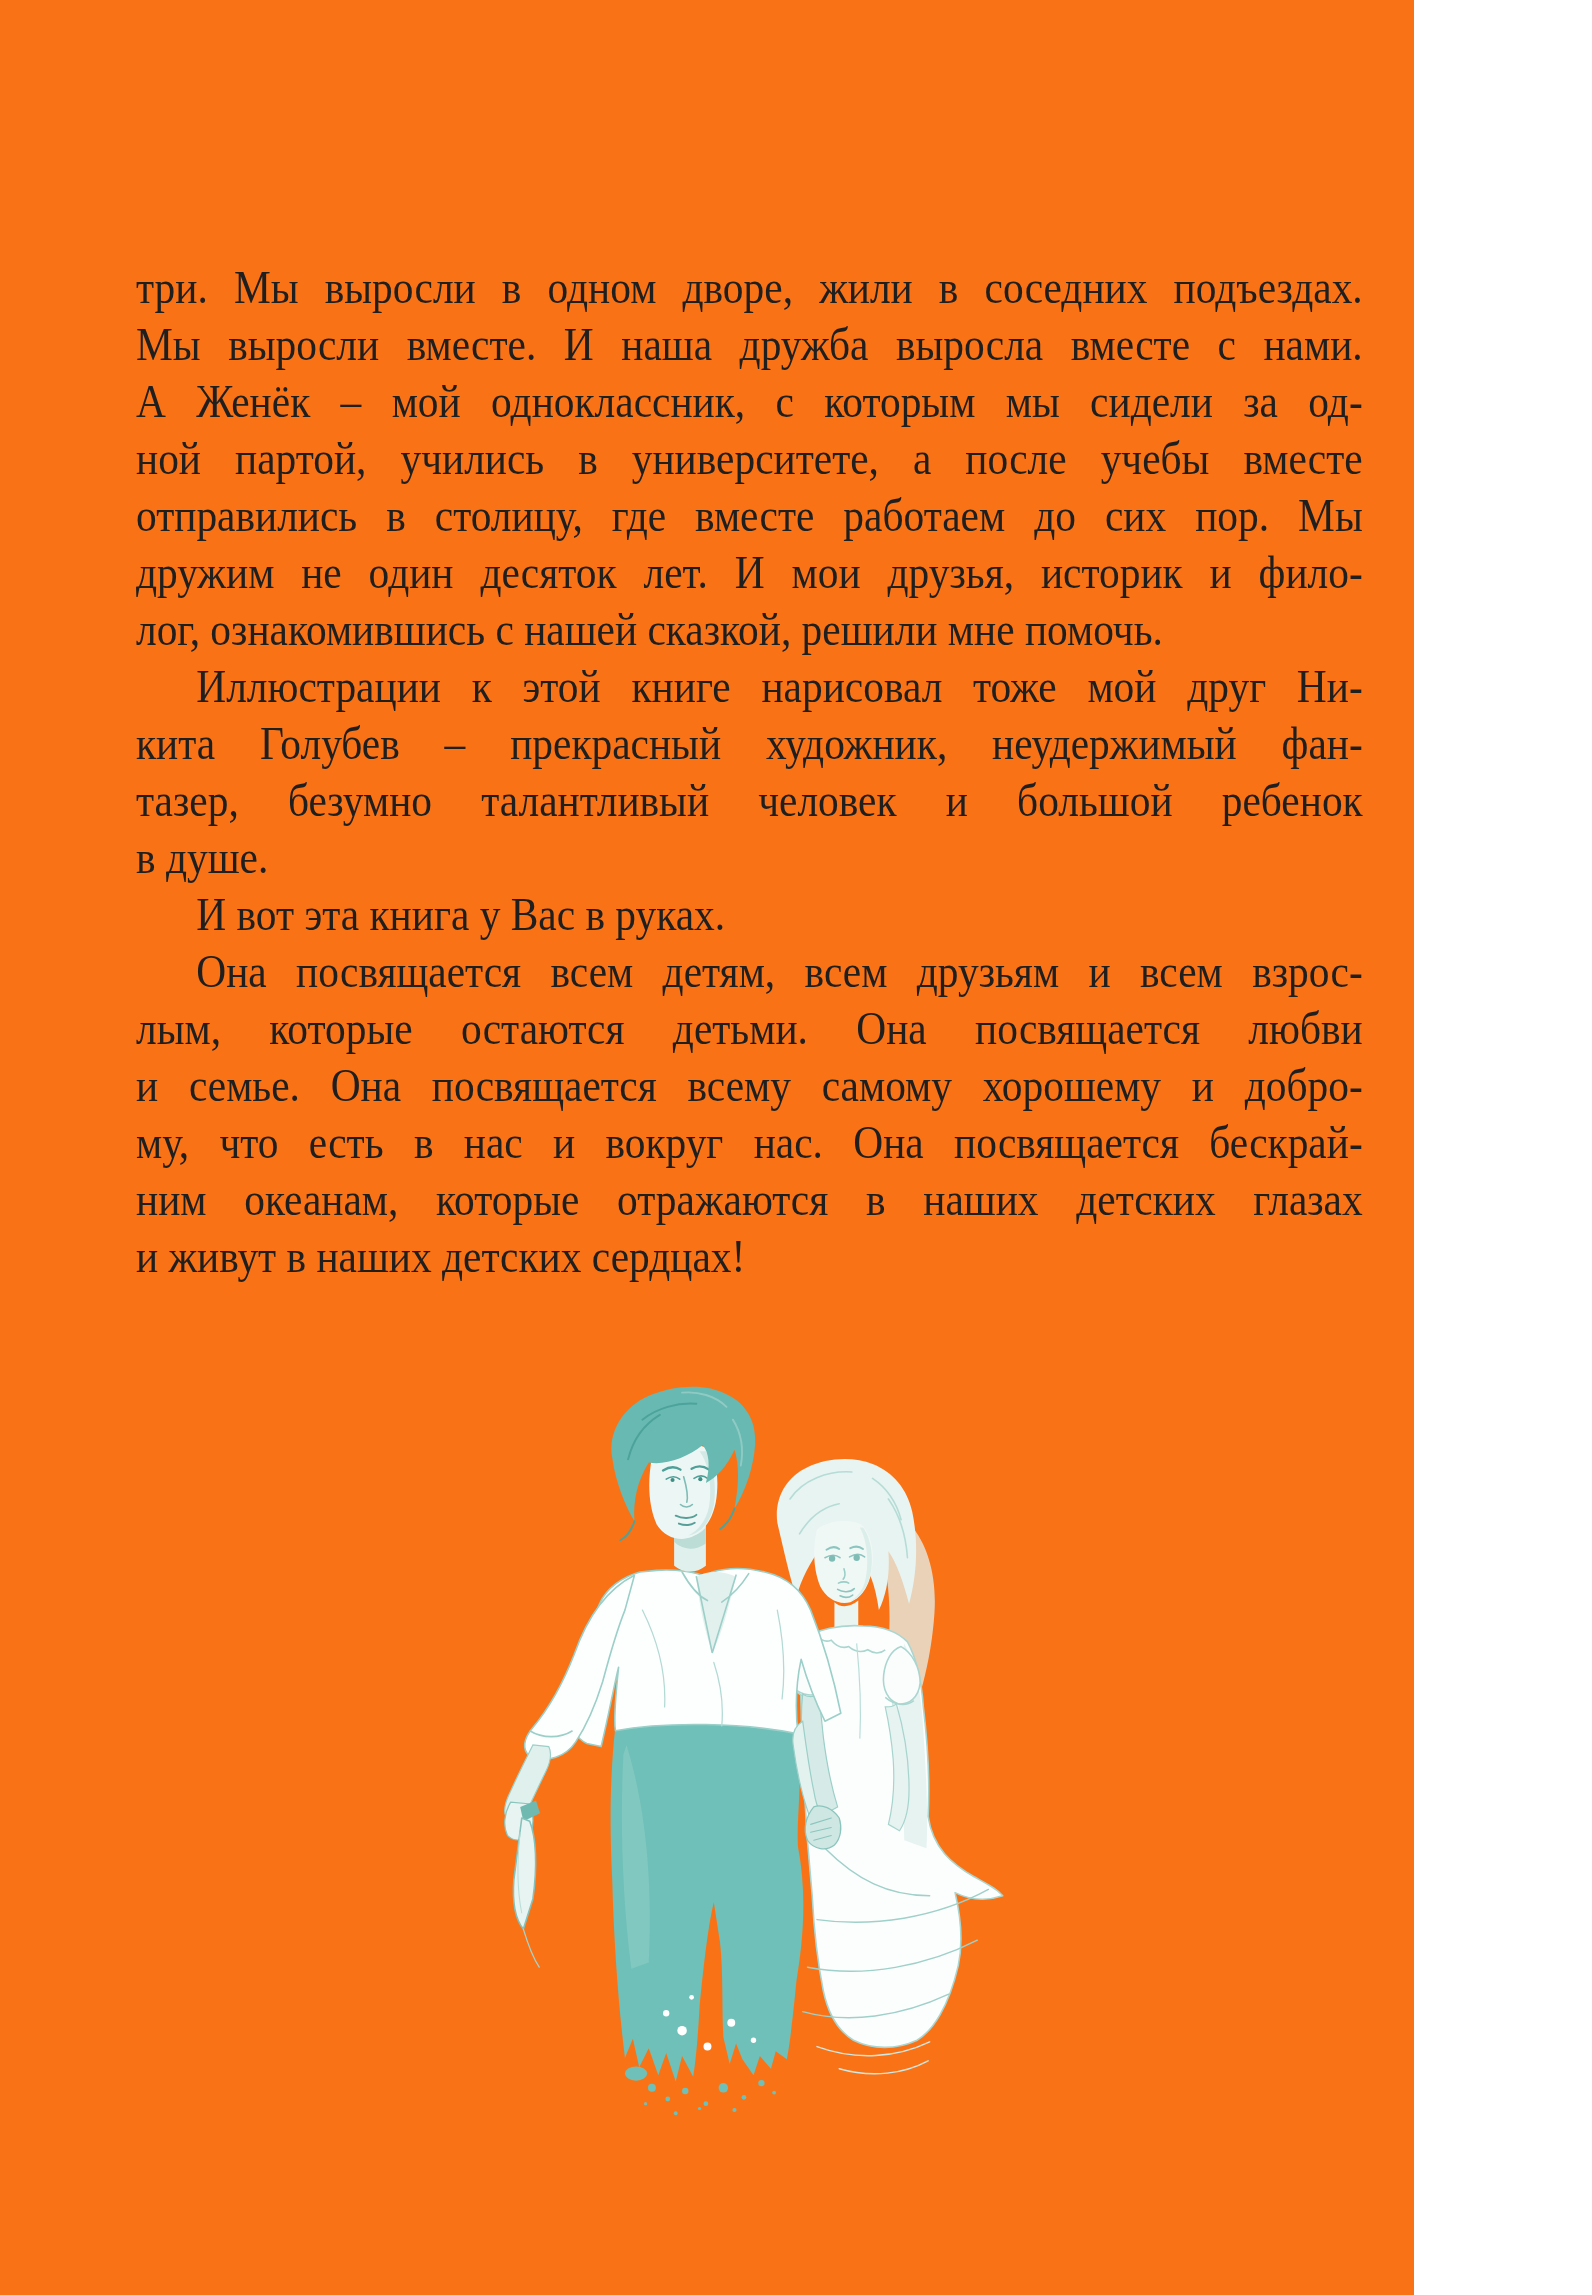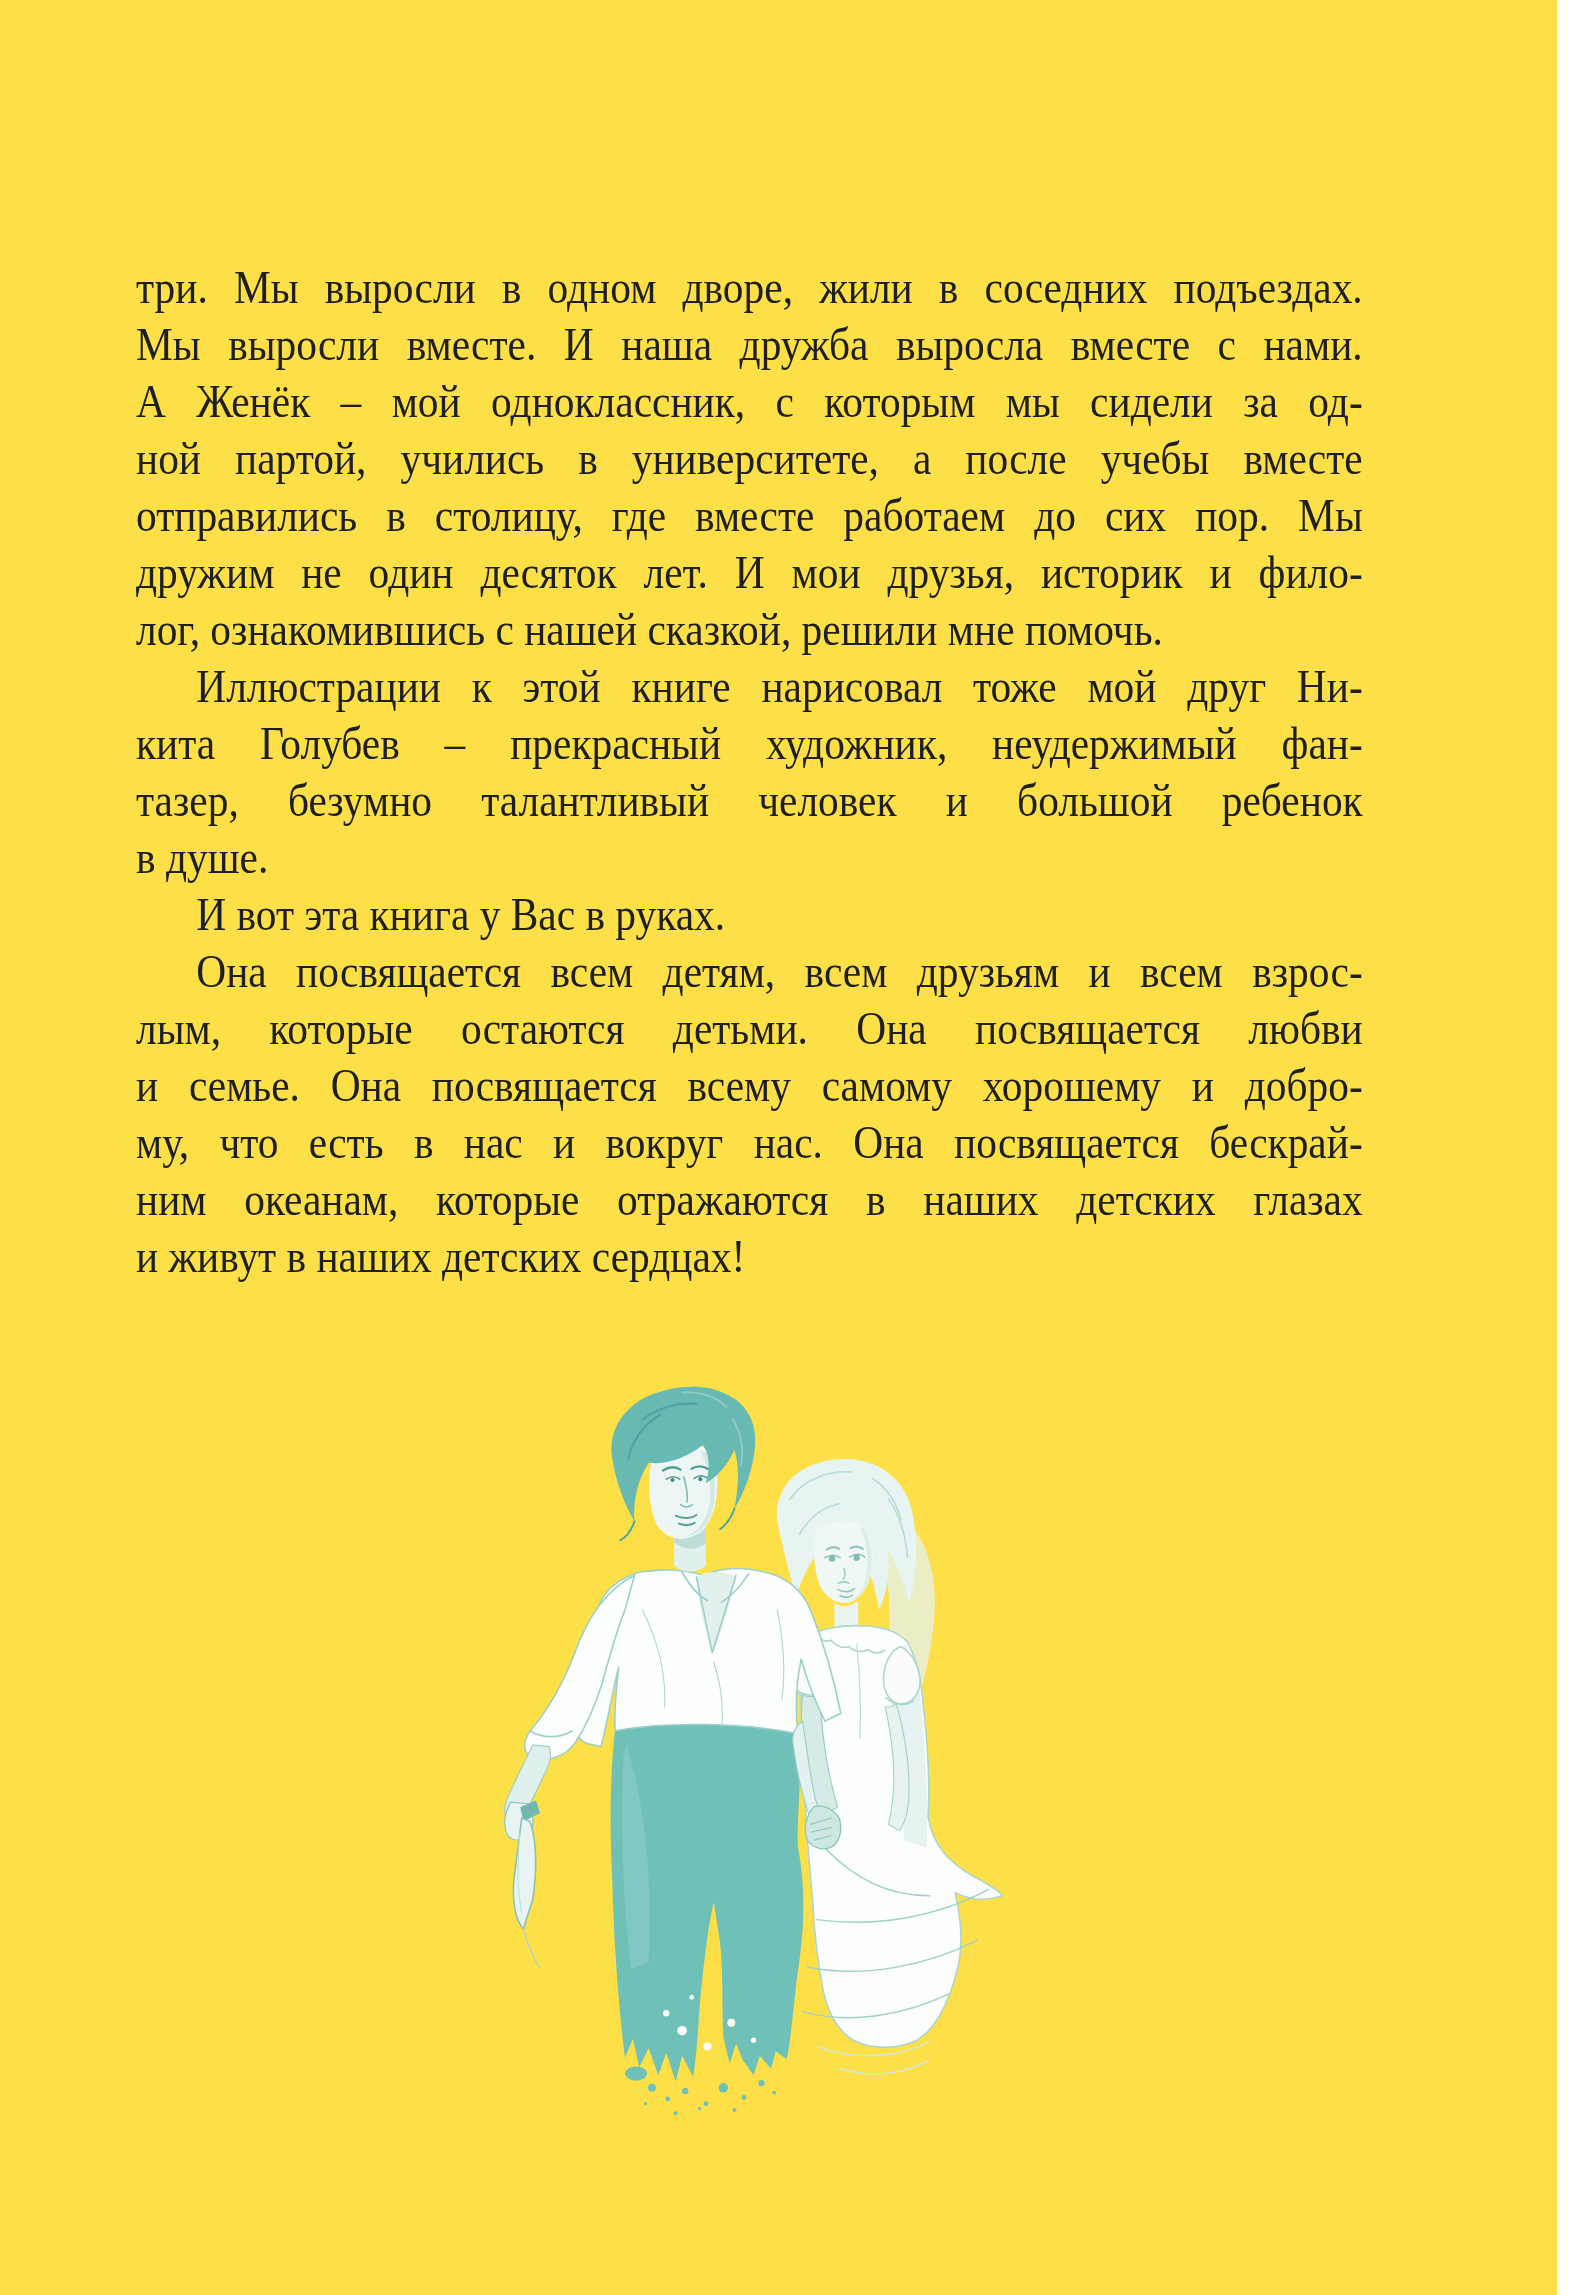--- a/index.html
+++ b/index.html
@@ -1,19 +1,19 @@
 <!DOCTYPE html>
 <html style="font-size:12.7px"><head>
 <meta charset="utf-8">
 <style>
   html,body { margin:0; padding:0; background:#ffffff; }
   .page {
     position:relative;
-    width:1557px; height:2295px;
-    background:#fde047;
+    width:1414px; height:2295px;
+    background:#f97316;
     overflow:hidden;
     font-family:"Liberation Serif","DejaVu Serif",serif;
   }
   .text-block {
     position:absolute;
     left:136px; top:259px;
     width:1363px;
     transform:scaleX(0.9);
     transform-origin:0 0;
     color:#1f1f1f;

